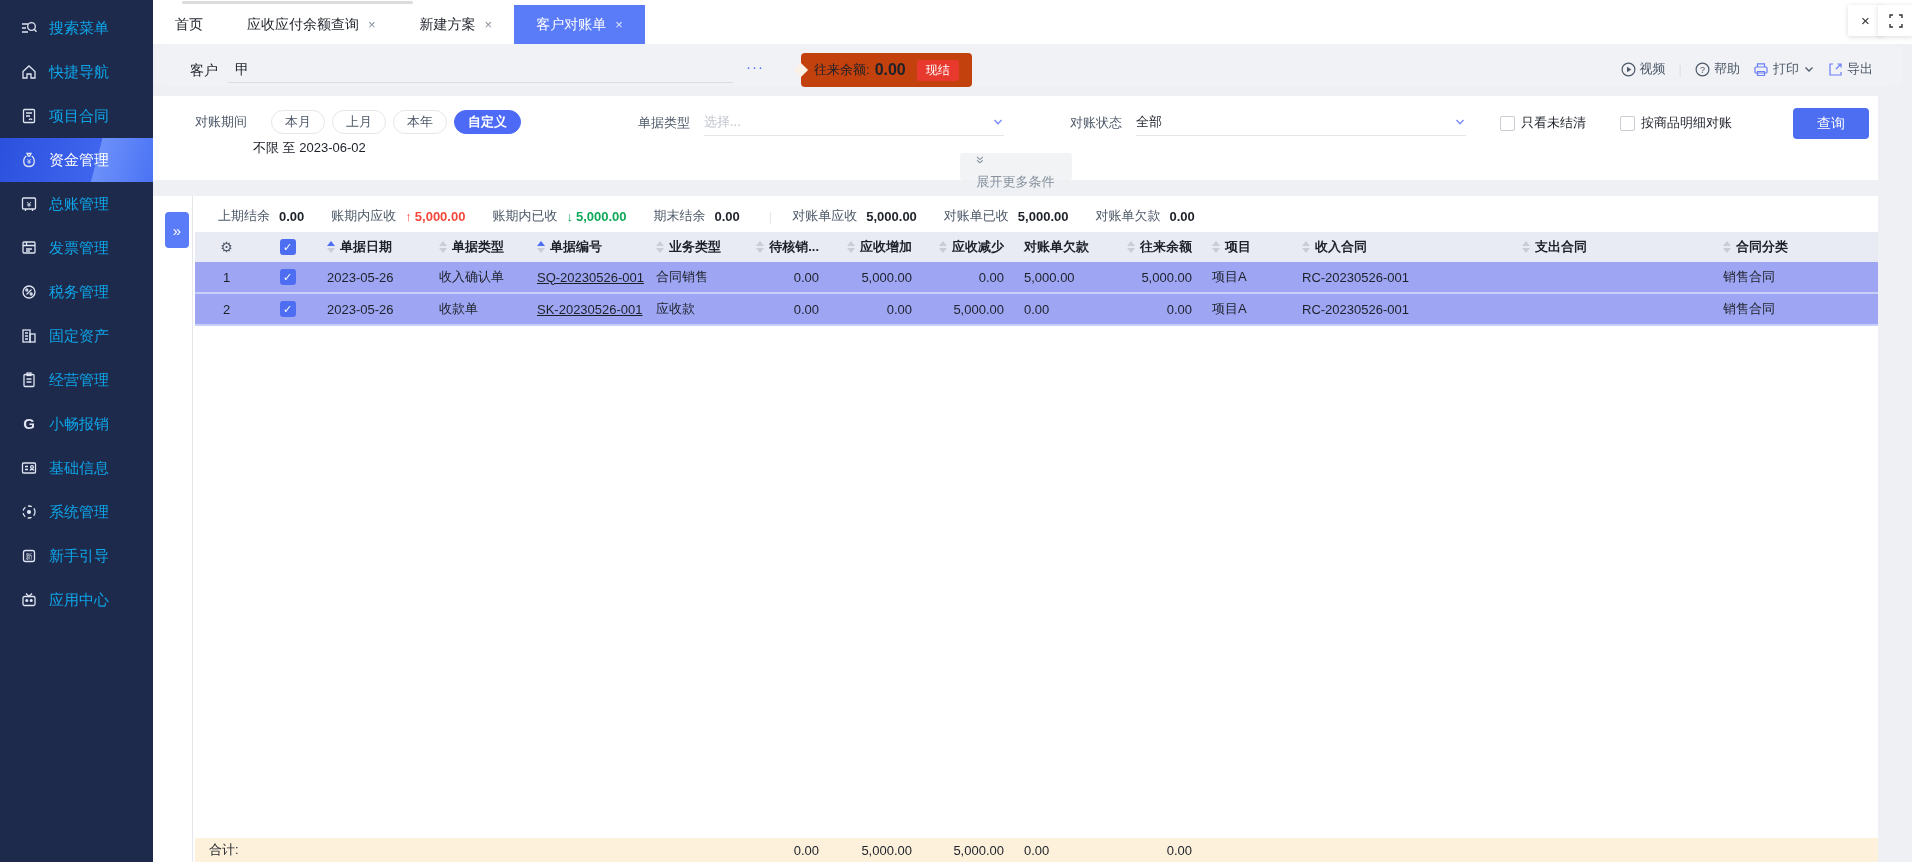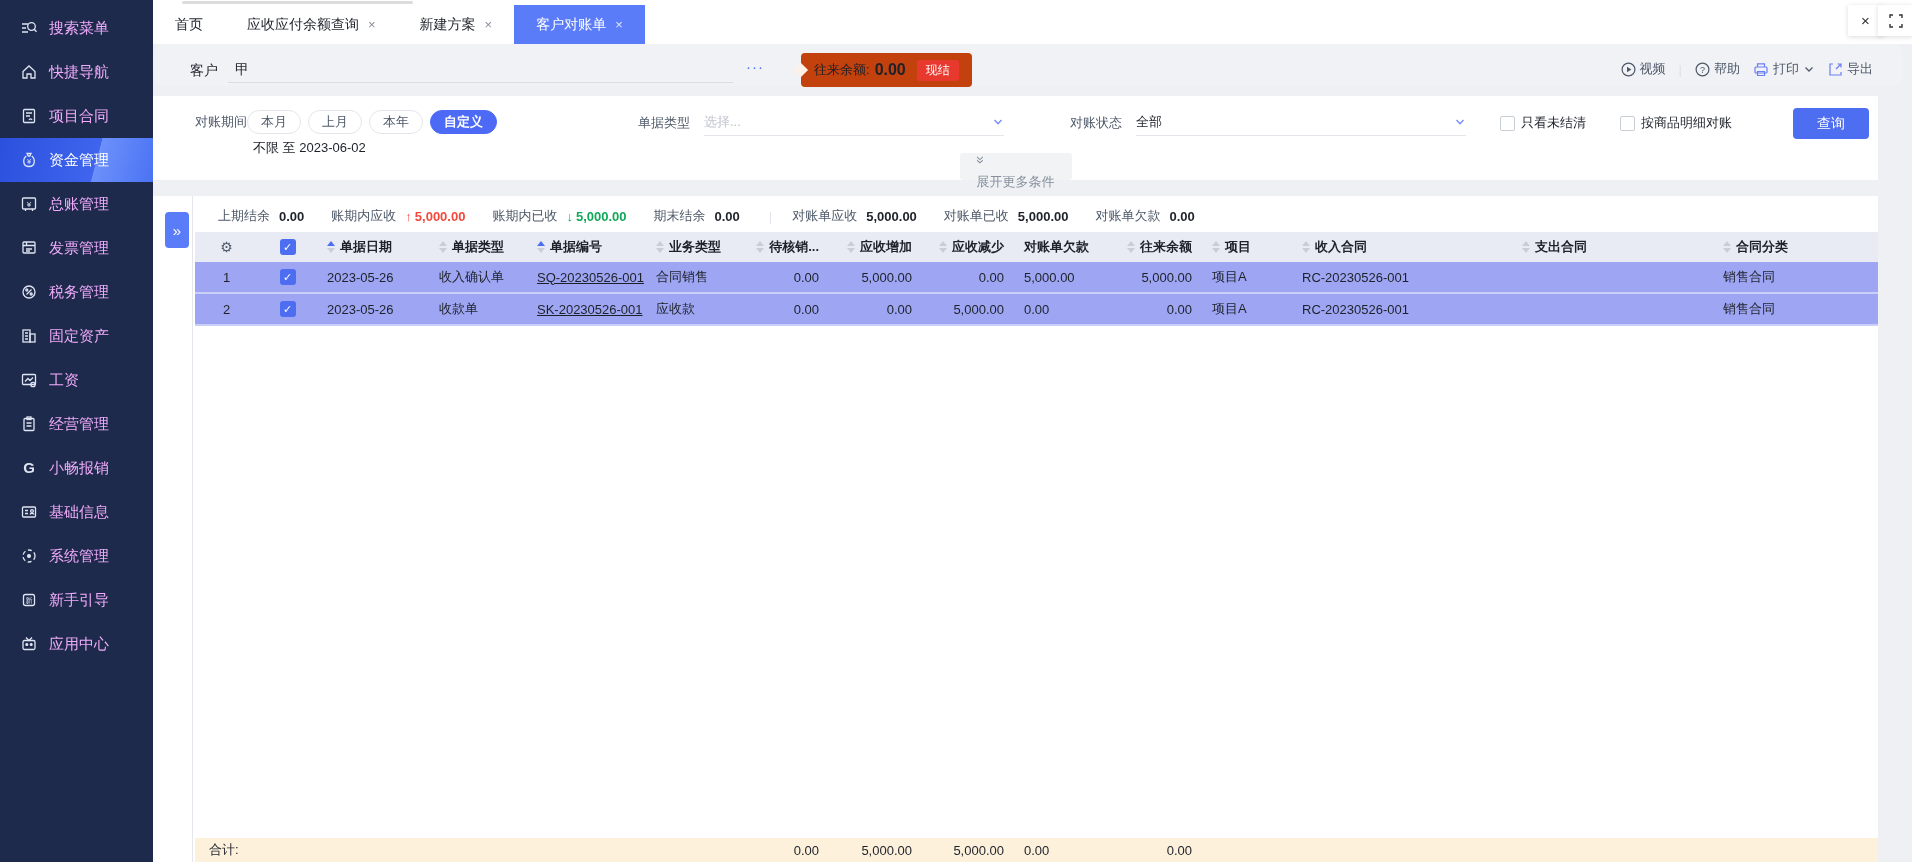--- a/index.html
+++ b/index.html
@@ -1,21 +1,21 @@
 <!DOCTYPE html>
 <html style="--red: #f5483b; --green: #0fa958; --rowbg: #9ea6f4;"><head>
 <meta charset="utf-8">
 <style>
   * { margin:0; padding:0; box-sizing:border-box; }
   html,body { width:1912px; height:862px; overflow:hidden; }
   body { font-family:"Liberation Sans","DejaVu Sans",sans-serif; background:#eef0f4; position:relative; font-size:13px; color:#1d2129; }
 
   
   .sidebar { position:absolute; left:0; top:0; width:153px; height:862px; background:#1e2a4b; padding-top:6px; z-index:5; }
-  .side-item { height:44px; display:flex; align-items:center; padding-left:20px; color:#f0abfc; font-size:15px; cursor:pointer; position:relative; }
+  .side-item { height:44px; display:flex; align-items:center; padding-left:20px; color:#0ea5e9; font-size:15px; cursor:pointer; position:relative; }
   .side-item .s-icon { width:18px; height:18px; margin-right:11px; display:inline-flex; align-items:center; justify-content:center; flex:0 0 18px; }
   .side-item.active { background:linear-gradient(105deg,#2b50dd 0%,#3f65ee 62%,#6c90fa 62.5%,#4a73f4 100%); color:#fff; }
 
   
   .tabbar { position:absolute; left:153px; top:0; right:0; height:44px; background:#fff; }
   .tabbar .scroll-thumb { position:absolute; left:29px; top:1px; width:231px; height:3px; border-radius:2px; background:#dcdcdc; }
   .tabs { position:absolute; left:0; bottom:0; top:5px; display:flex; align-items:stretch; }
   .tab { display:flex; align-items:center; padding:0 22px; font-size:14px; color:#1d2129; cursor:pointer; }
   .tab .tab-close { margin-left:9px; color:#86909c; font-size:13px; }
   .tab.active { background:#5b7cf8; color:#fff; }
@@ -184,32 +184,20 @@
       <span class="s-icon">
         <svg width="18" height="18" viewBox="0 0 18 18">
           <g fill="none" stroke="#dfe5f2" stroke-width="1.3">
             <rect x="3" y="3" width="7" height="12"></rect>
             <rect x="10" y="7" width="5" height="8"></rect>
             <path d="M5 6h3M5 9h3M5 12h3"></path>
           </g>
         </svg>
       </span>
       <span>固定资产</span>
-    </div>
-    <div class="side-item">
-      <span class="s-icon">
-        <svg width="18" height="18" viewBox="0 0 18 18">
-          <g fill="none" stroke="#dfe5f2" stroke-width="1.3">
-            <rect x="2.5" y="3.5" width="13" height="10" rx="1"></rect>
-            <path d="M5 10.5 L8 7.5 L10 9.5 L13 6.5"></path>
-            <circle cx="13" cy="13.5" r="2.2"></circle>
-          </g>
-        </svg>
-      </span>
-      <span>工资</span>
     </div>
     <div class="side-item">
       <span class="s-icon">
         <svg width="18" height="18" viewBox="0 0 18 18">
           <g fill="none" stroke="#dfe5f2" stroke-width="1.3">
             <rect x="4" y="3.5" width="10" height="12" rx="1"></rect>
             <rect x="7" y="2" width="4" height="2.5"></rect>
             <path d="M6.5 8h5M6.5 11h5"></path>
           </g>
         </svg>
@@ -352,21 +340,21 @@
           <path d="M8 7 L13 2 M9.5 2 H13 V5.5"></path>
         </g>
       </svg>
       <span>导出</span>
     </span>
   </div>
 </div>
 
 <div class="filters">
   <div class="f-row1">
-    <span class="f-label" style="margin-right:0;">对账期间</span>
+    <span class="f-label" style="margin-right:24px;">对账期间</span>
     <span id="period-pills" style="display:inline-flex;">
         <span class="pill">本月</span>
         <span class="pill">上月</span>
         <span class="pill">本年</span>
         <span class="pill active">自定义</span>
       </span>
   </div>
   <div class="f-date">不限 至 2023-06-02</div>
 
   <div class="f-select" style="left:485px;">

